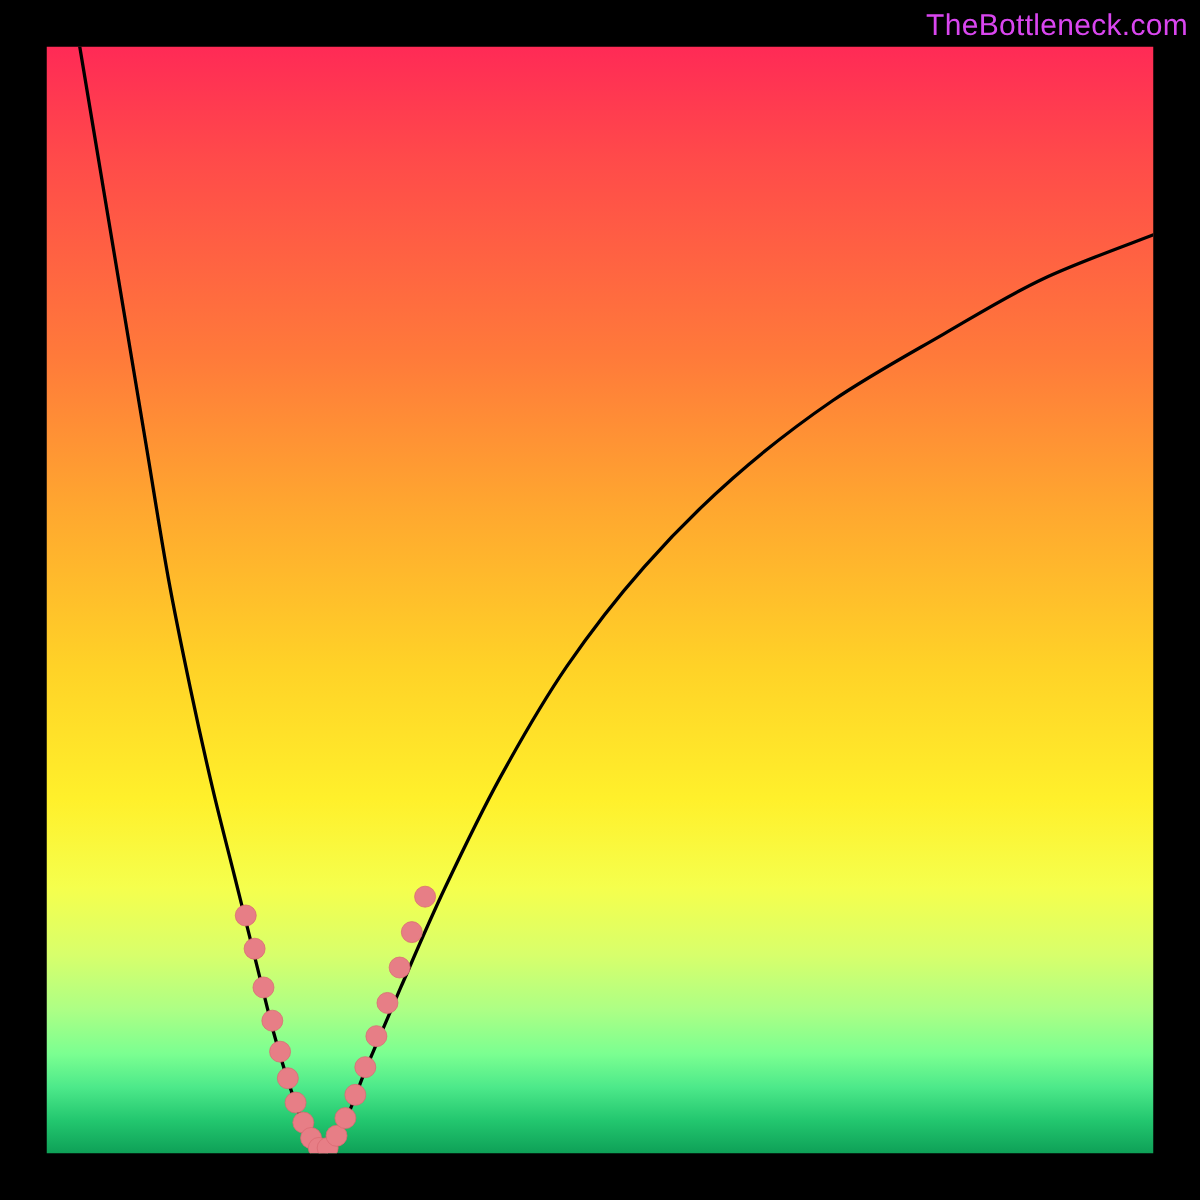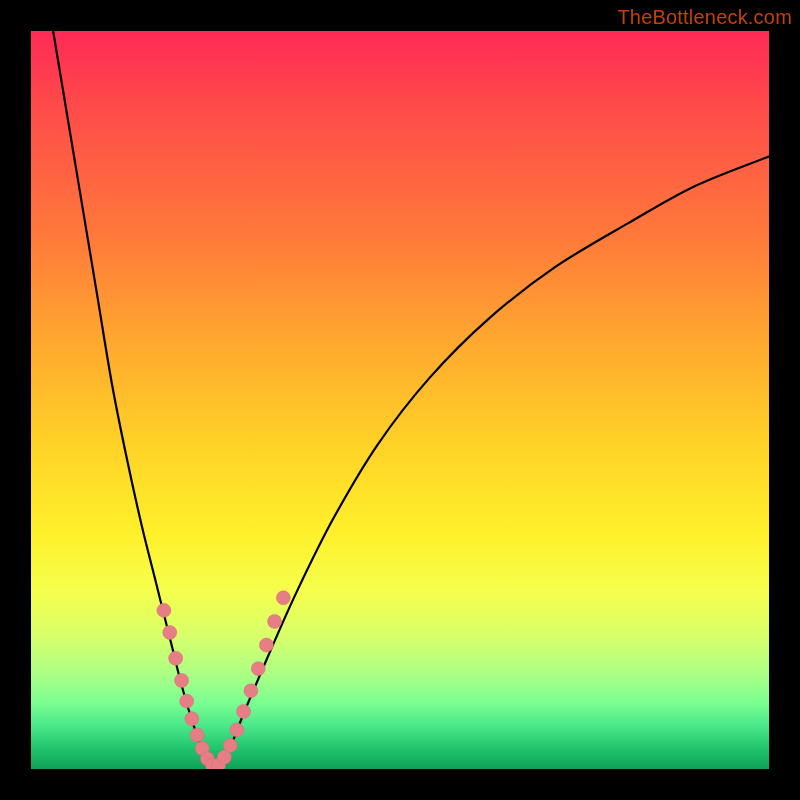--- a/index.html
+++ b/index.html
@@ -40,21 +40,21 @@
       #7bff91 91%,
       #4de98a 94%,
       #23c76f 97%,
       #0ea057 100%
     );
   }
   .watermark {
     position: absolute;
     top: 6px;
     right: 8px;
-    color: #c2410c;
+    color: #d946ef;
     font-size: 20px;
     font-weight: 500;
     letter-spacing: 0.2px;
     user-select: none;
   }
   svg.overlay {
     position: absolute;
     left: 0;
     top: 0;
     width: 100%;

